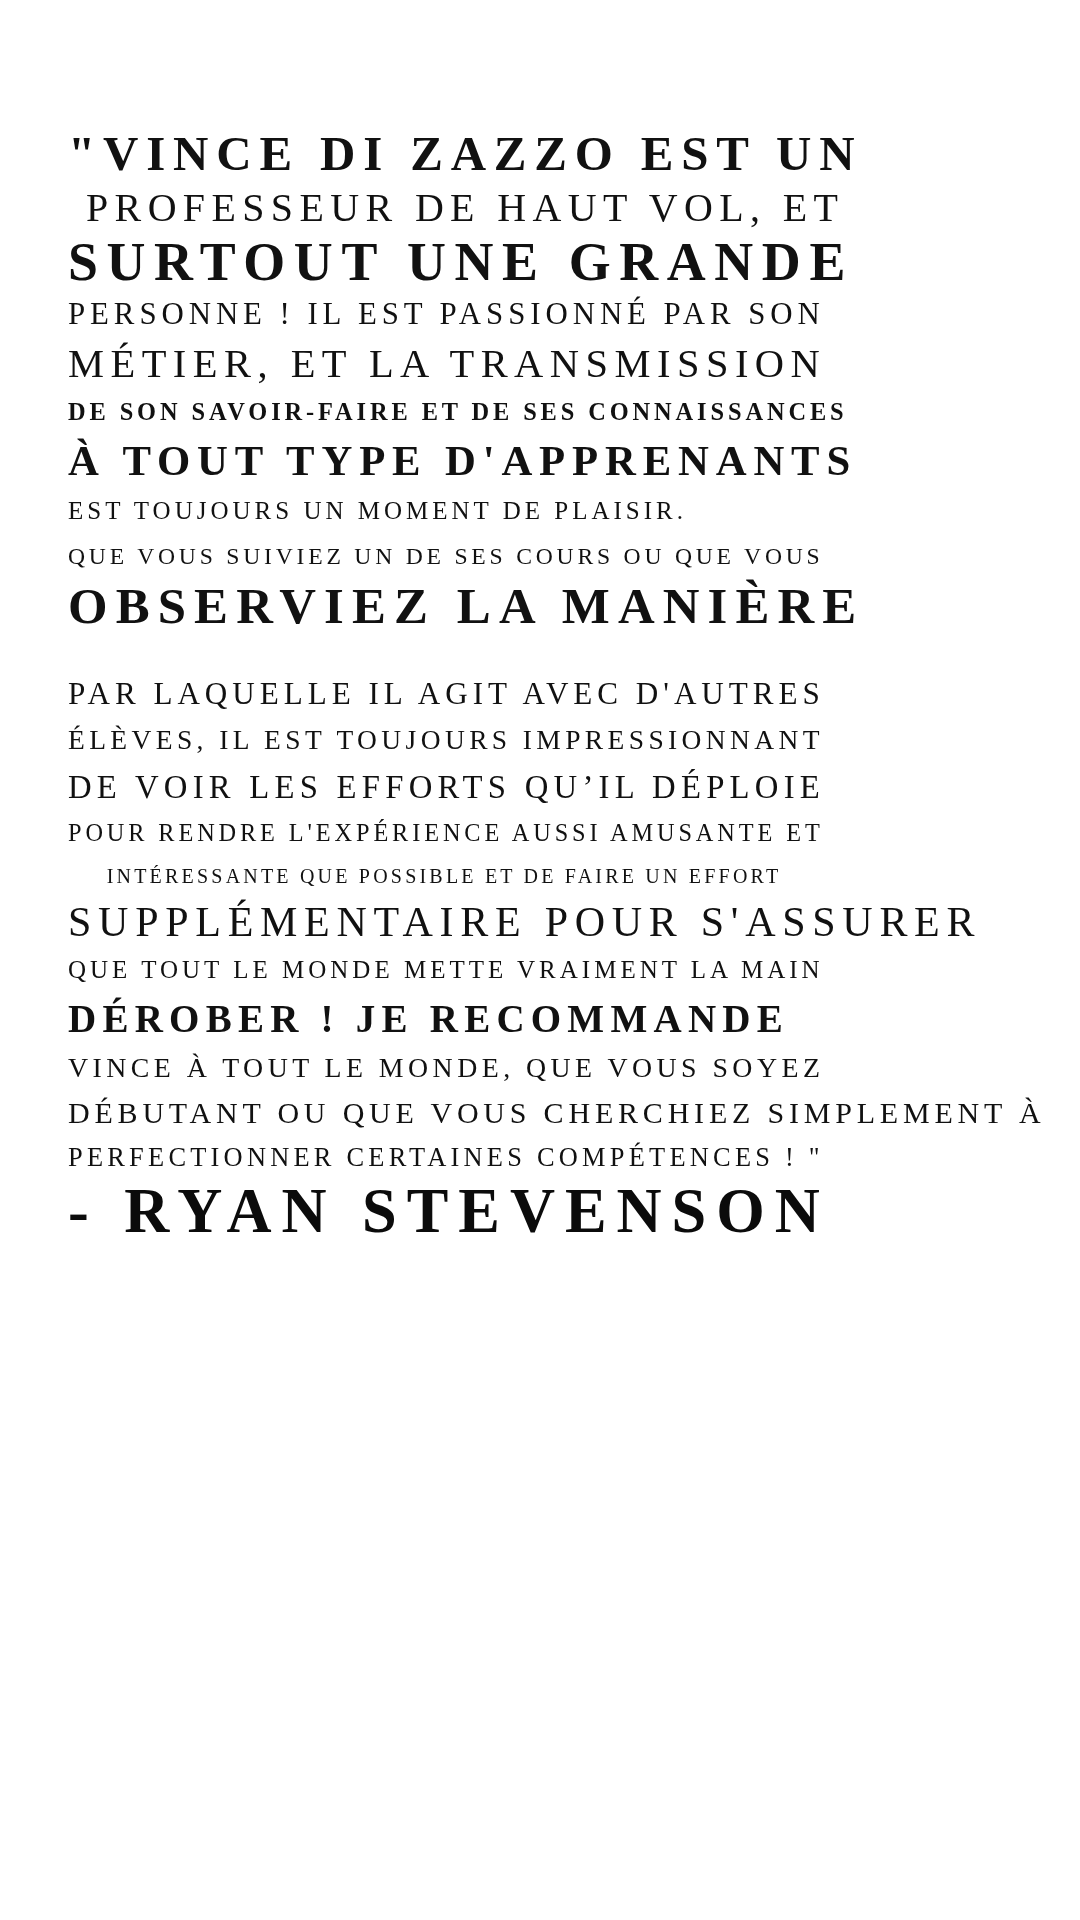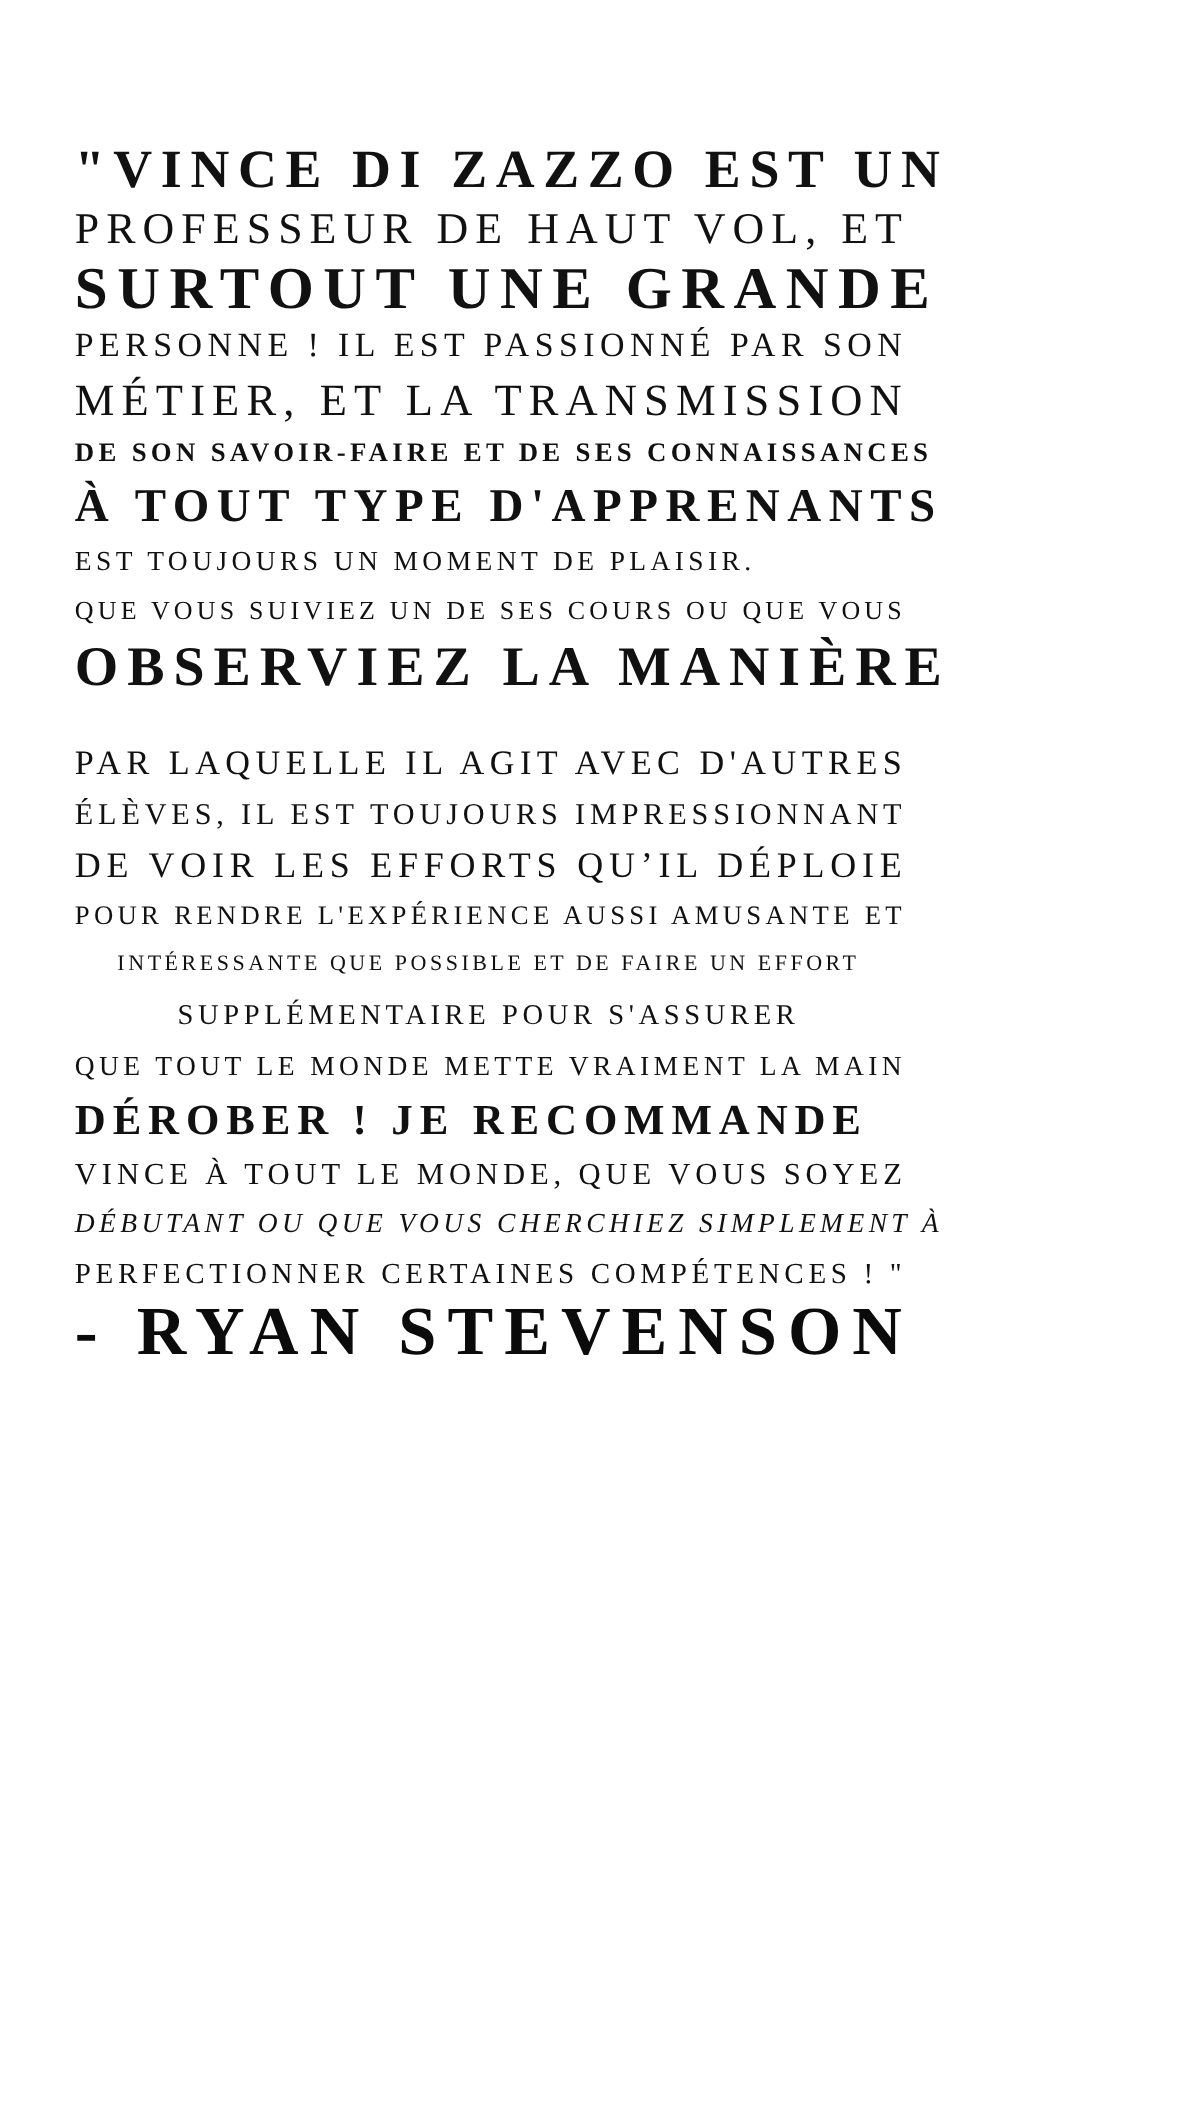--- a/index.html
+++ b/index.html
@@ -71,21 +71,21 @@
 <body>
 
 <div id="quote-card">
 
   <div id="quote-block">
 
     <span class="slot" style="height: 56px;">
       <span class="q-line" style="font-size: 48.96px; line-height: 56px;"><span class="q-inner" style="letter-spacing: 0.16em; font-weight: 600;">"VINCE DI ZAZZO EST UN</span></span>
     </span>
     <span class="slot" style="height: 51px;">
-      <span class="q-line" style="font-size: 39.945px; line-height: 51px;"><span class="q-inner" style="letter-spacing: 0.16em; font-weight: 500;">PROFESSEUR DE HAUT VOL, ET</span></span>
+      <span class="q-line" style="font-size: 39.945px; line-height: 51px; margin-left: 18px;"><span class="q-inner" style="letter-spacing: 0.16em; font-weight: 500;">PROFESSEUR DE HAUT VOL, ET</span></span>
     </span>
     <span class="slot" style="height: 58px;">
       <span class="q-line" style="font-size: 53.88px; line-height: 58px;"><span class="q-inner" style="letter-spacing: 0.16em; font-weight: 600;">SURTOUT UNE GRANDE</span></span>
     </span>
     <span class="slot" style="height: 47px;">
       <span class="q-line" style="font-size: 30.857px; line-height: 47px;"><span class="q-inner" style="letter-spacing: 0.16em; font-weight: 400;">PERSONNE ! IL EST PASSIONNÉ PAR SON</span></span>
     </span>
     <span class="slot" style="height: 52px; text-align: right;">
       <span class="q-line" style="font-size: 40.484px; line-height: 52px;"><span class="q-inner" style="letter-spacing: 0.16em; font-weight: 500;">MÉTIER, ET LA TRANSMISSION</span></span>
     </span>
@@ -113,33 +113,33 @@
     <span class="slot" style="height: 48px;">
       <span class="q-line" style="font-size: 32.729px; line-height: 48px;"><span class="q-inner" style="letter-spacing: 0.16em; font-weight: 400;">DE VOIR LES EFFORTS QU’IL DÉPLOIE</span></span>
     </span>
     <span class="slot" style="height: 44px;">
       <span class="q-line" style="font-size: 24.308px; line-height: 44px;"><span class="q-inner" style="letter-spacing: 0.16em; font-weight: 400;">POUR RENDRE L'EXPÉRIENCE AUSSI AMUSANTE ET</span></span>
     </span>
     <span class="slot" style="height: 43px;">
       <span class="q-line" style="font-size: 20px; line-height: 43px; text-align: center;"><span class="q-inner" style="letter-spacing: 0.16em; font-weight: 400;">INTÉRESSANTE QUE POSSIBLE ET DE FAIRE UN EFFORT</span></span>
     </span>
     <span class="slot" style="height: 49px;">
-      <span class="q-line" style="font-size: 26px; line-height: 49px; text-align: center;"><span class="q-inner" style="letter-spacing: 0.16em; font-weight: 500;">SUPPLÉMENTAIRE POUR S'ASSURER</span></span>
+      <span class="q-line" style="font-size: 42px; line-height: 49px;"><span class="q-inner" style="letter-spacing: 0.16em; font-weight: 500;">SUPPLÉMENTAIRE POUR S'ASSURER</span></span>
     </span>
     <span class="slot" style="height: 45px;">
       <span class="q-line" style="font-size: 25.014px; line-height: 45px;"><span class="q-inner" style="letter-spacing: 0.16em; font-weight: 400;">QUE TOUT LE MONDE METTE VRAIMENT LA MAIN</span></span>
     </span>
     <span class="slot" style="height: 53px;">
       <span class="q-line" style="font-size: 39px; line-height: 53px;"><span class="q-inner" style="letter-spacing: 0.16em; font-weight: 600;">DÉROBER ! JE RECOMMANDE</span></span>
     </span>
     <span class="slot" style="height: 46px;">
       <span class="q-line" style="font-size: 27.832px; line-height: 46px;"><span class="q-inner" style="letter-spacing: 0.16em; font-weight: 400;">VINCE À TOUT LE MONDE, QUE VOUS SOYEZ</span></span>
     </span>
     <span class="slot" style="height: 44px;">
-      <span class="q-line" style="font-size: 25px; line-height: 44px; font-style: italic;"><span class="q-inner" style="letter-spacing: 0.16em; font-weight: 400;">DÉBUTANT OU QUE VOUS CHERCHIEZ SIMPLEMENT À</span></span>
+      <span class="q-line" style="font-size: 30px; line-height: 44px;"><span class="q-inner" style="letter-spacing: 0.16em; font-weight: 400;">DÉBUTANT OU QUE VOUS CHERCHIEZ SIMPLEMENT À</span></span>
     </span>
     <span class="slot" style="height: 45px;">
       <span class="q-line" style="font-size: 26.423px; line-height: 45px;"><span class="q-inner" style="letter-spacing: 0.16em; font-weight: 400;">PERFECTIONNER CERTAINES COMPÉTENCES ! "</span></span>
     </span>
 
     <span class="slot" style="height: 62px;">
       <span id="attribution-line" style="font-size: 62.394px; line-height: 62px;"><span class="q-inner" style="letter-spacing: 0.16em; font-weight: 600;">- RYAN STEVENSON</span></span>
     </span>
   </div>
 

